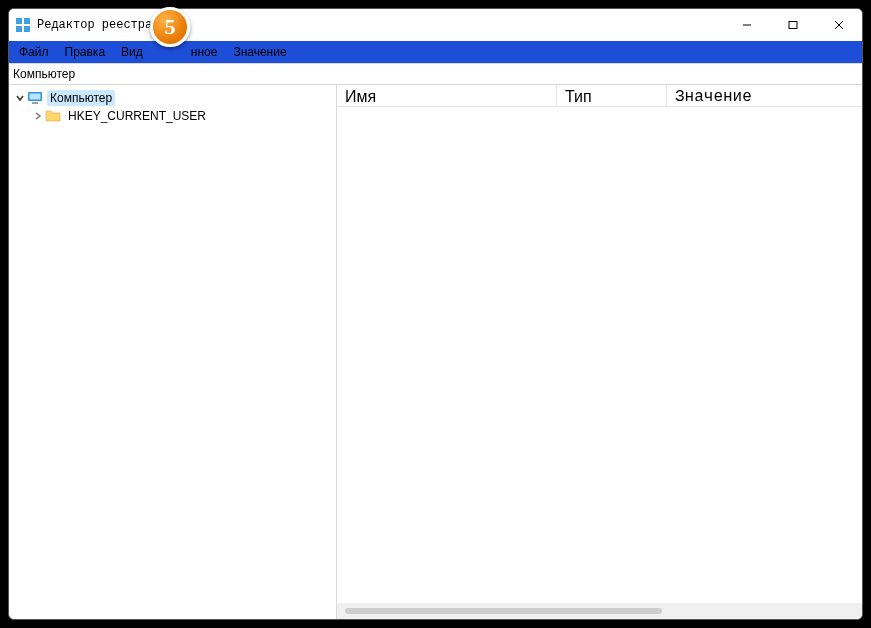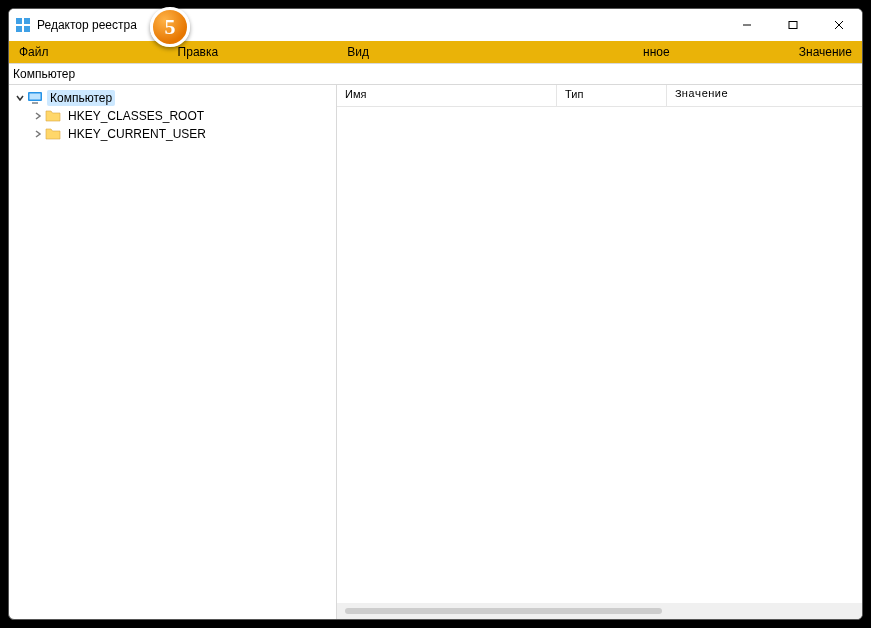--- a/index.html
+++ b/index.html
@@ -33,38 +33,37 @@
     align-items: center;
     padding-left: 6px;
     background: #fff;
   }
   .titlebar .app-icon {
     width: 16px; height: 16px;
     margin-right: 6px;
     display: inline-flex;
   }
   .titlebar .app-icon svg { width: 16px; height: 16px; }
-  .title-text { font-size: 12px; }
+  .title-text { font-size: 12px; font-family: Liberation Mono, monospace; }
   .window-controls { margin-left: auto; display: flex; height: 100%; }
   .win-btn {
     width: 46px;
     display: flex;
     align-items: center;
     justify-content: center;
     font-family: "Segoe UI Symbol", sans-serif;
   }
   .win-btn svg { width: 10px; height: 10px; }
   
   .menubar {
     height: 22px;
     display: flex;
     align-items: center;
     padding: 0 2px;
-    background: #eab308;
-    justify-content: space-between;
+    background: #1d4ed8;
   }
   .menu-item {
     padding: 2px 8px;
     font-size: 12px;
   }
   .menu-gap-covered { width: 40px; } 
   
   .addressbar {
     height: 22px;
     border-top: 1px solid #d9d9d9;
@@ -121,21 +120,21 @@
     flex: 1 1 auto;
     min-width: 0;
     display: flex;
     flex-direction: column;
     position: relative;
   }
   .list-header {
     height: 22px;
     display: flex;
     border-bottom: 1px solid #e5e5e5;
-    font-size: 11px;
+    font-size: 16px;
   }
   .col {
     padding: 3px 8px;
     border-right: 1px solid #e5e5e5;
   }
   .col-name  { width: 220px; }
   .col-type  { width: 110px; }
   .col-value { flex: 1; border-right: none; font-family: Liberation Mono, monospace; }
   .list-body { flex: 1; }
   .status-scroll {
@@ -235,45 +234,32 @@
         <span class="tree-icon">
           <svg viewBox="0 0 16 16">
             <rect x="1" y="2" width="14" height="9" rx="1" fill="#2693e6"></rect>
             <rect x="2.5" y="3.5" width="11" height="6" fill="#bde3ff"></rect>
             <rect x="5" y="12" width="6" height="2" fill="#9aa0a6"></rect>
           </svg>
         </span>
         <span class="tree-label">Компьютер</span>
       </div>
 
+
       <div class="tree-row tree-indent-1">
         <span class="tree-twisty">
           <svg viewBox="0 0 8 8">
               <polyline points="2,1 6,4 2,7" fill="none" stroke="#777" stroke-width="1.5"></polyline>
             </svg>
         </span>
         <span class="tree-icon">
           <svg viewBox="0 0 16 16">
               <path d="M1 3h5l1.5 2H15v8H1z" fill="#ffd76a" stroke="#d9a441" stroke-width="0.6"></path>
             </svg>
         </span>
-        <span class="tree-label">HKEY_CLASSES_ROOT</span>
-      </div>
-
-      <div class="tree-row tree-indent-1">
-        <span class="tree-twisty">
-          <svg viewBox="0 0 8 8">
-              <polyline points="2,1 6,4 2,7" fill="none" stroke="#777" stroke-width="1.5"></polyline>
-            </svg>
-        </span>
-        <span class="tree-icon">
-          <svg viewBox="0 0 16 16">
-              <path d="M1 3h5l1.5 2H15v8H1z" fill="#ffd76a" stroke="#d9a441" stroke-width="0.6"></path>
-            </svg>
-        </span>
         <span class="tree-label">HKEY_CURRENT_USER</span>
       </div>
 
 
 
     </div>
 
     <div class="list-pane">
       <div class="list-header">
         <div class="col col-name">Имя</div>

